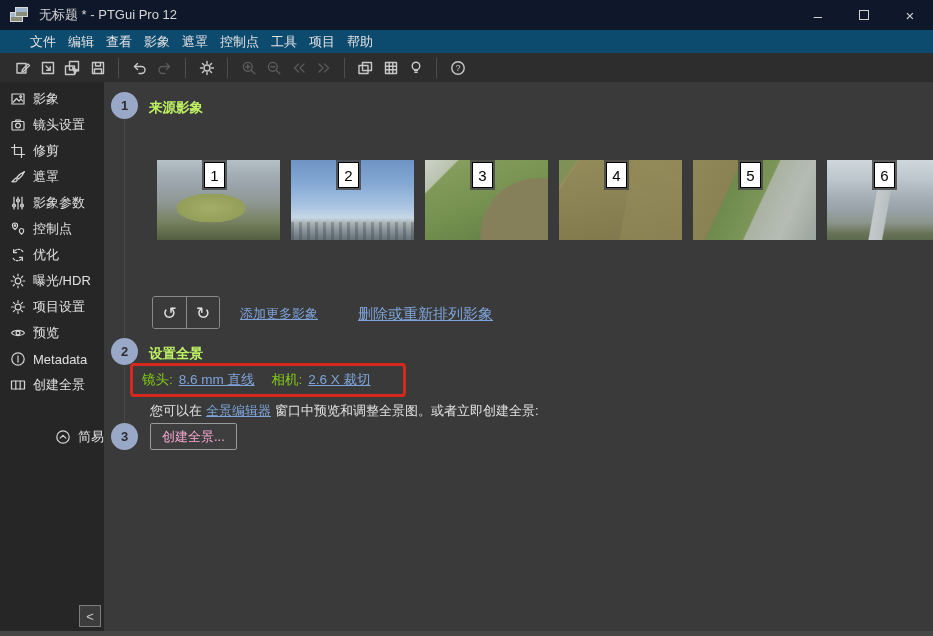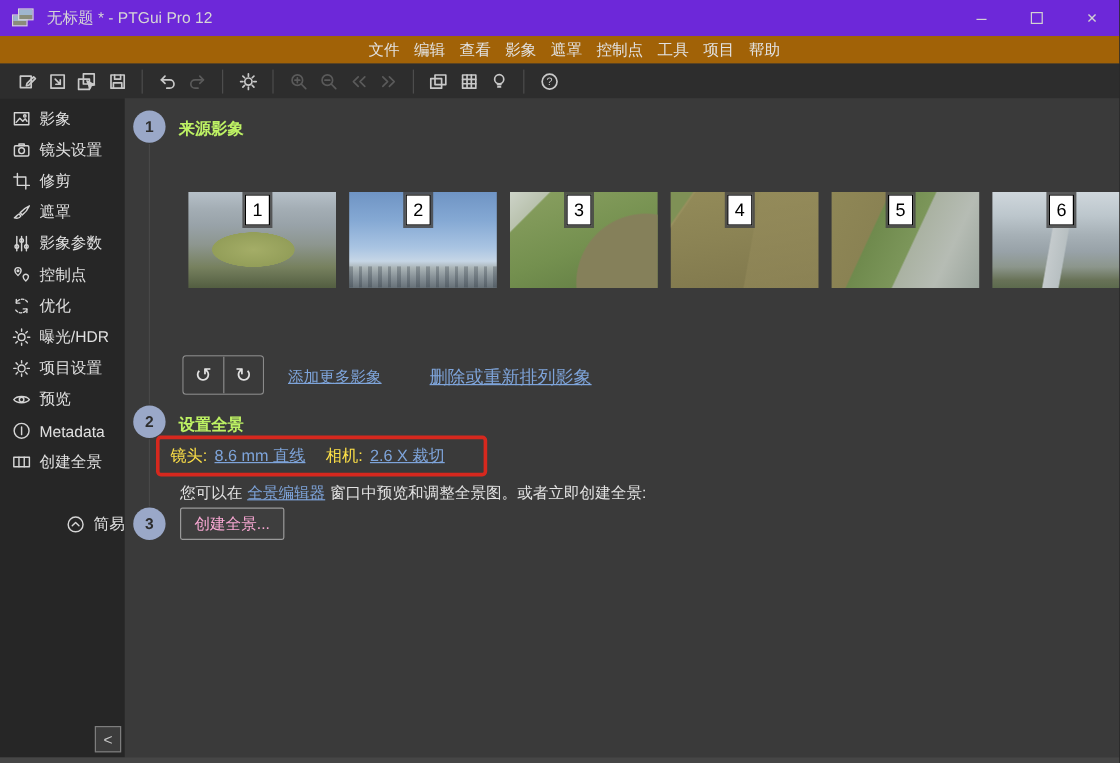--- a/index.html
+++ b/index.html
@@ -4,31 +4,31 @@
 <style>
   * { margin:0; padding:0; box-sizing:border-box; }
   html,body { background:#1e1e1e; }
   .window {
     position:relative; width:933px; height:636px;
     background:#3a3a3a; overflow:hidden;
     font-family:"Liberation Sans","DejaVu Sans",sans-serif;
     color:#e0e0e0; font-size:13px;
   }
   
-  .titlebar { height:30px; background:#6d28d9; display:flex; align-items:center; padding-left:10px; }
+  .titlebar { height:30px; background:#0f172a; display:flex; align-items:center; padding-left:10px; }
   .app-icon { position:relative; width:20px; height:16px; }
   .app-icon .ph { position:absolute; width:13px; height:10px; background:linear-gradient(180deg,#9fb6cf 0 55%,#8a8d7a 55% 100%); border:1px solid #d8d8d8; }
   .app-icon .ph.b { left:0; top:5px; }
   .app-icon .ph.a { left:5px; top:0; }
   .titlebar .title { margin-left:9px; color:#d6d6d6; font-size:13px; }
   .win-controls { margin-left:auto; display:flex; height:30px; }
   .win-btn { width:46px; height:30px; background:transparent; border:none; color:#d2d2d2; font-size:15px; display:flex; align-items:center; justify-content:center; font-family:inherit; }
   .max-box { width:10px; height:10px; border:1px solid #d2d2d2; display:block; }
   
-  .menubar { height:23px; background:#a16207; display:flex; align-items:stretch; padding-left:24px;justify-content:center; }
+  .menubar { height:23px; background:#0c4a6e; display:flex; align-items:stretch; padding-left:24px; }
   .menu-item { padding:0 6px; display:flex; align-items:center; color:#e2e2e2; font-size:13px; }
   
   .toolbar { height:29px; background:#2d2d2d; display:flex; align-items:center; padding-left:10px; }
   .tool-btn { width:23px; height:23px; display:flex; align-items:center; justify-content:center; background:transparent; border:none; margin:0 1px; }
   .toolbar svg { stroke:#c9c9c9; fill:none; stroke-width:1.4; stroke-linecap:round; stroke-linejoin:round; }
   .tool-btn.disabled svg { stroke:#5a5a5a; }
   .sep { width:1px; height:20px; background:#4d4d4d; margin:0 8px; }
   
   .body { display:flex; height:549px; }
   .sidebar { width:104px; background:#262626; padding-top:4px; position:relative; flex:0 0 104px; }
@@ -69,21 +69,21 @@
     linear-gradient(180deg,#cfd7dc 0%,#bcc6cc 25%,#a6b0b6 45%,#98a2a8 62%,#8c968c 78%,#687257 92%,#5c6a4d 100%); }
   
   .rotate-group { position:absolute; left:48px; top:214px; display:flex; border:1px solid #8a8a8a; border-radius:3px; overflow:hidden; }
   .rotate-btn { width:33px; height:31px; background:#3a3a3a; border:none; color:#e2e2e2; font-size:17px; display:flex; align-items:center; justify-content:center; font-family:"DejaVu Sans",sans-serif; }
   .rotate-btn + .rotate-btn { border-left:1px solid #8a8a8a; }
   a.lnk { color:#7ea4da; text-decoration:underline; cursor:pointer; }
   .link-add { position:absolute; left:136px; top:223px; font-size:13px; }
   .link-remove { position:absolute; left:254px; top:223px; font-size:15px; }
   
   .highlight-box { position:absolute; left:26px; top:281px; width:276px; height:34px; border:3px solid #d6281e; border-radius:4px; display:flex; align-items:center; padding-left:9px; font-size:13.5px; }
-  .highlight-box .lbl { color:#fde047; margin-right:6px; }
+  .highlight-box .lbl { color:#84cc16; margin-right:6px; }
   .highlight-box .gap { width:17px; }
   .editor-line { position:absolute; left:46px; top:320px; font-size:13px; color:#e2e2e2; white-space:nowrap; }
   .editor-line a { margin:0 4px; }
   .create-btn { position:absolute; left:46px; top:341px; height:27px; padding:0 11px; background:#3e3e3e; border:1px solid #9a9a9a; border-radius:2px; color:#f9a8d4; font-size:13px; font-family:inherit; }
 </style>
 </head>
 <body>
 
 <div class="window">
 

